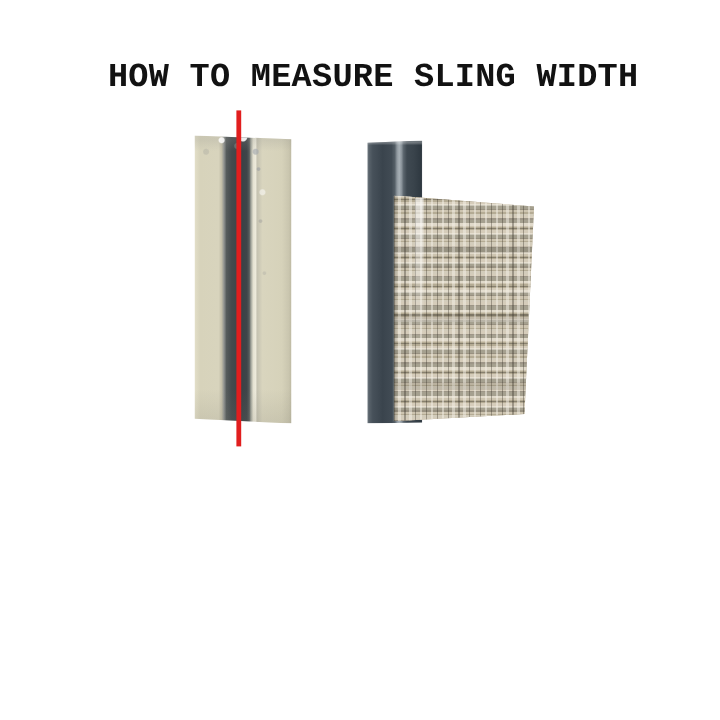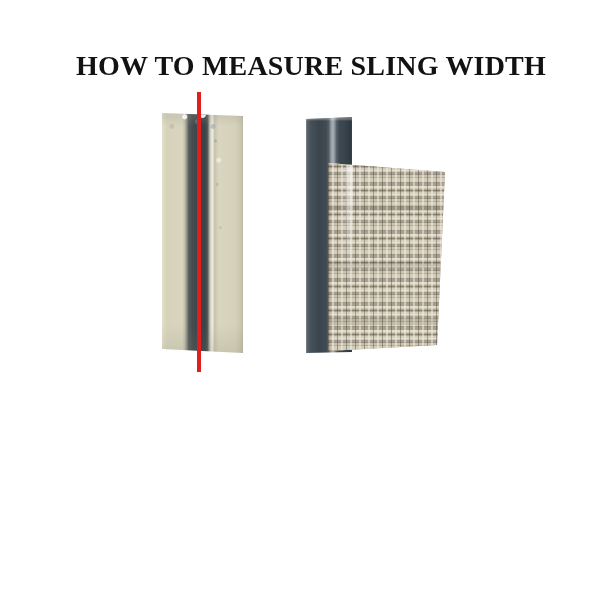--- a/index.html
+++ b/index.html
@@ -1,21 +1,21 @@
 <!DOCTYPE html>
 <html><head>
 <meta charset="utf-8">
 <style>
   html, body { margin: 0; padding: 0; }
   .canvas {
     position: relative;
     width: 600px;
     height: 528px;
     background: #ffffff;
-    font-family: Liberation Serif, serif;
+    font-family: Liberation Mono, monospace;
     overflow: hidden;
   }
   .title {
     position: absolute;
     top: 50px;
     left: 0;
     width: 600px;
     margin: 0;
     text-align: center;
     transform: translateX(11px);

